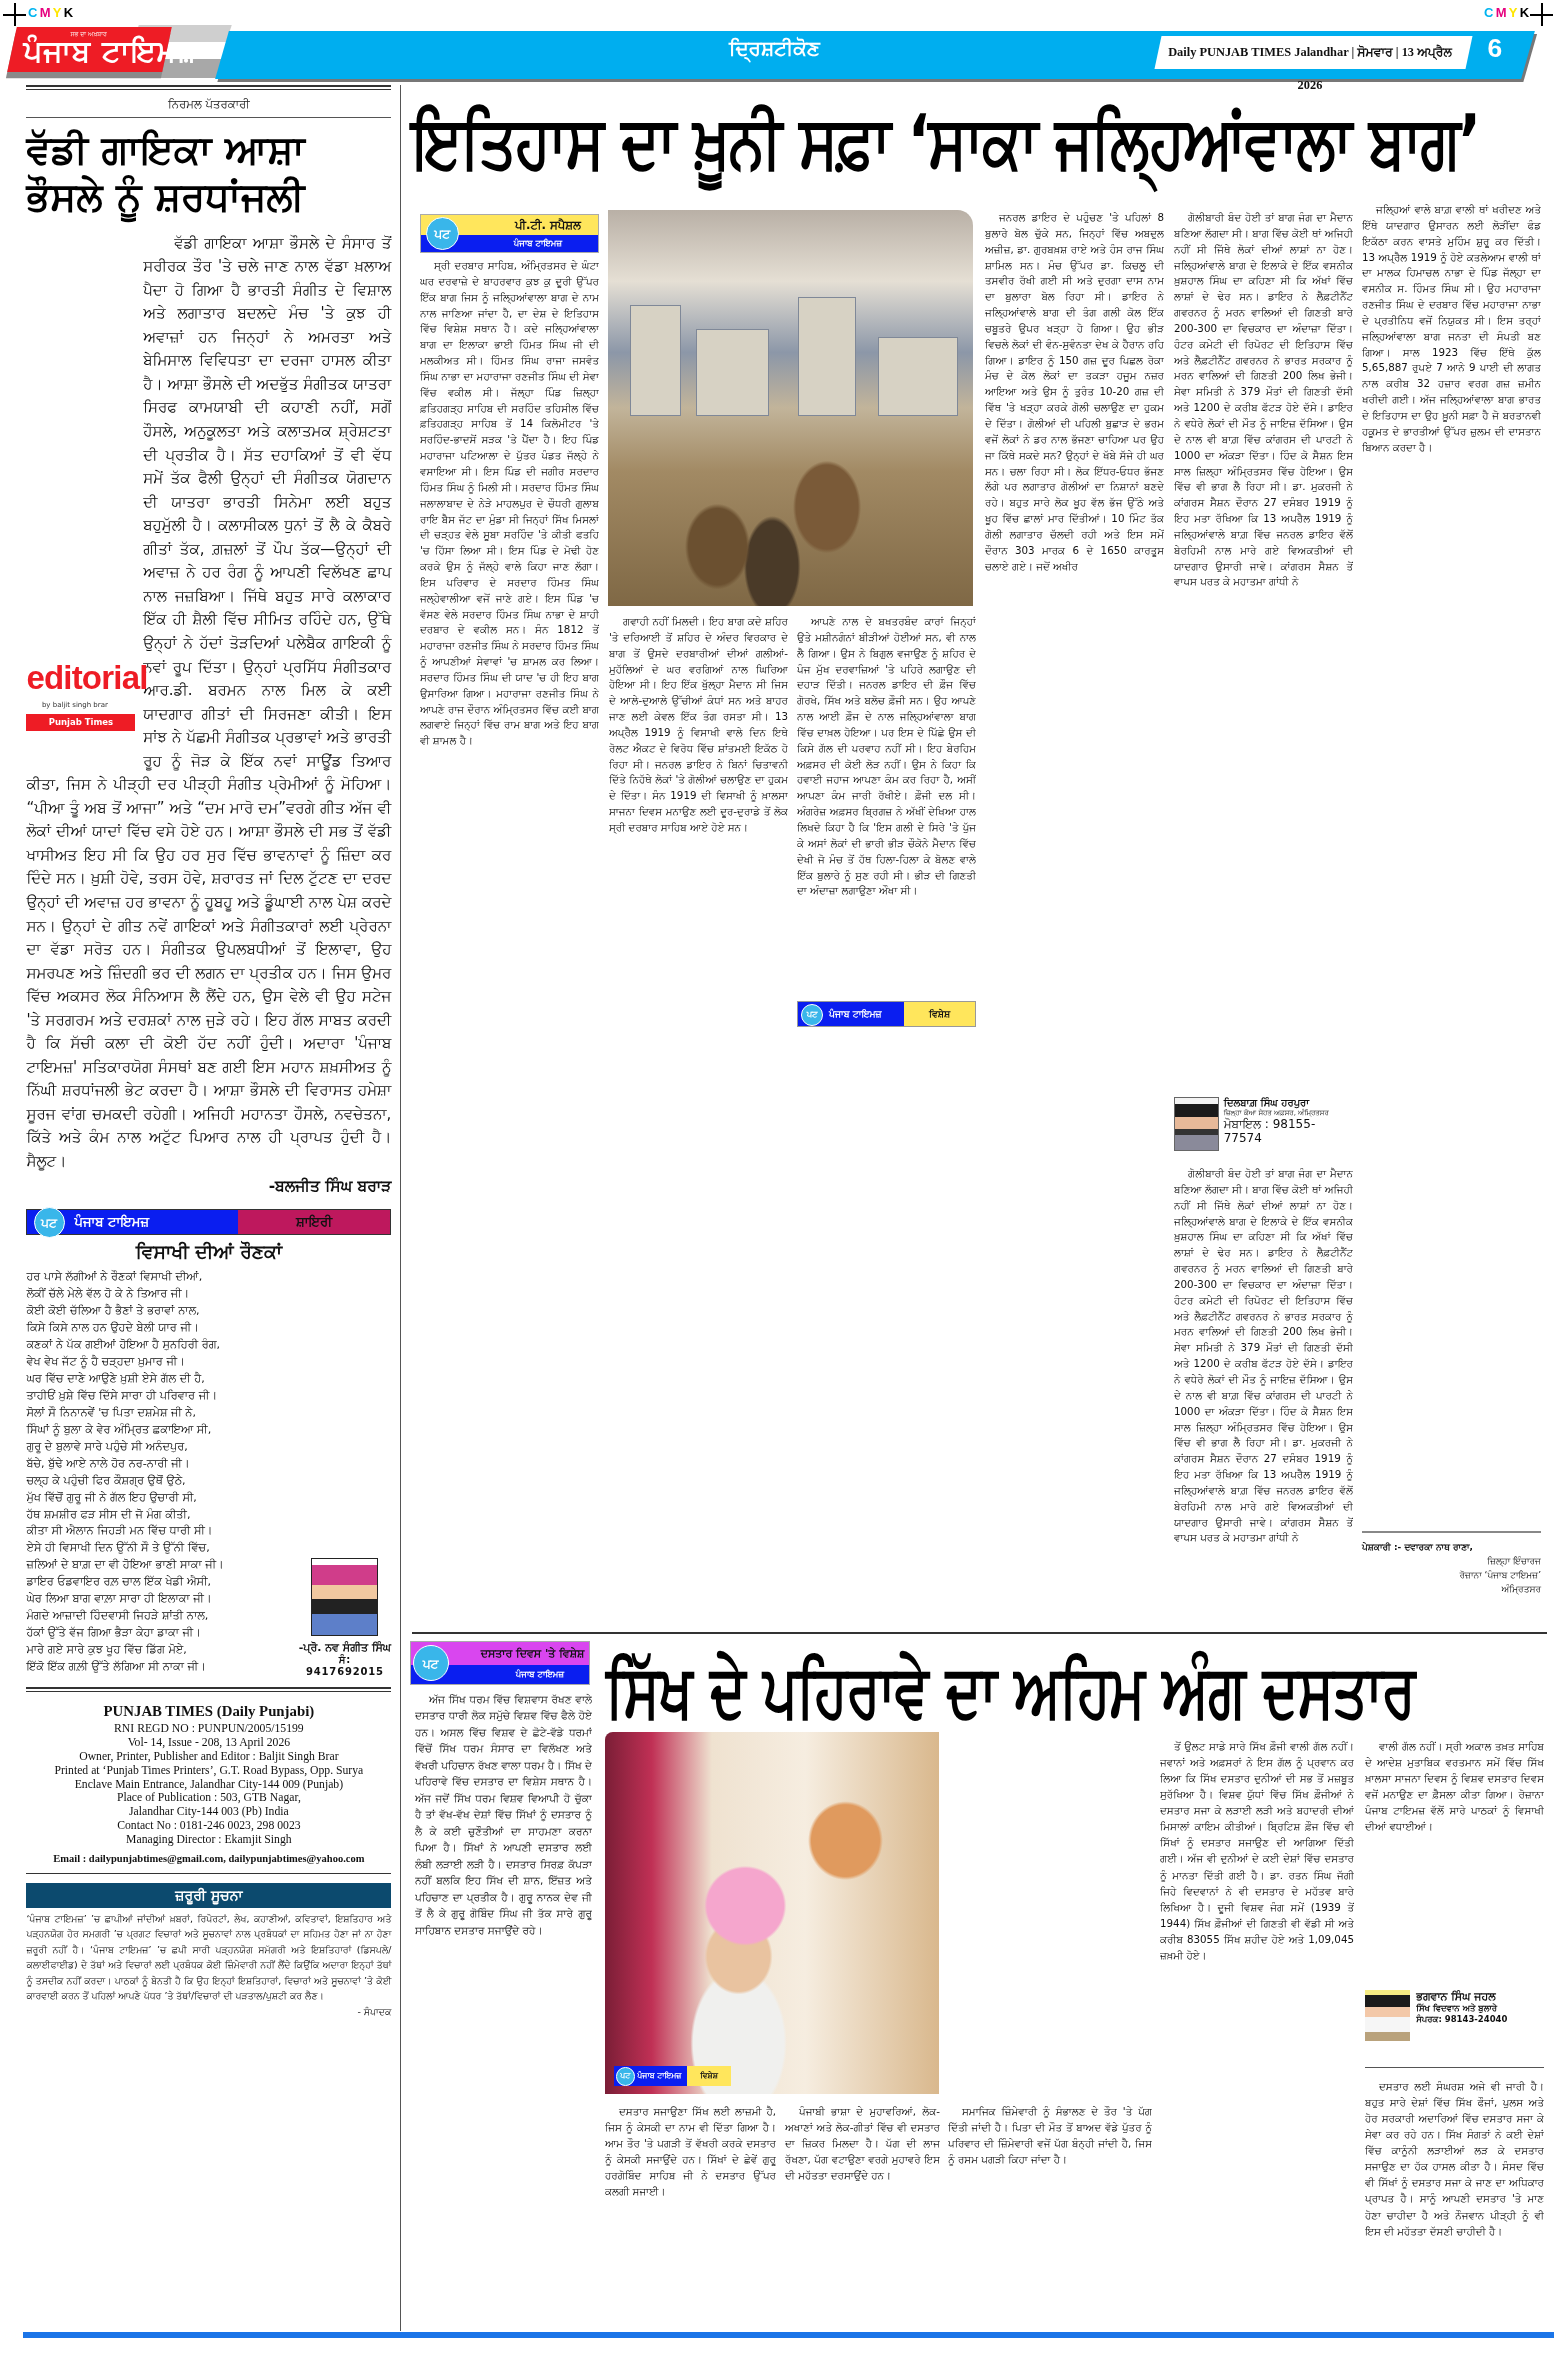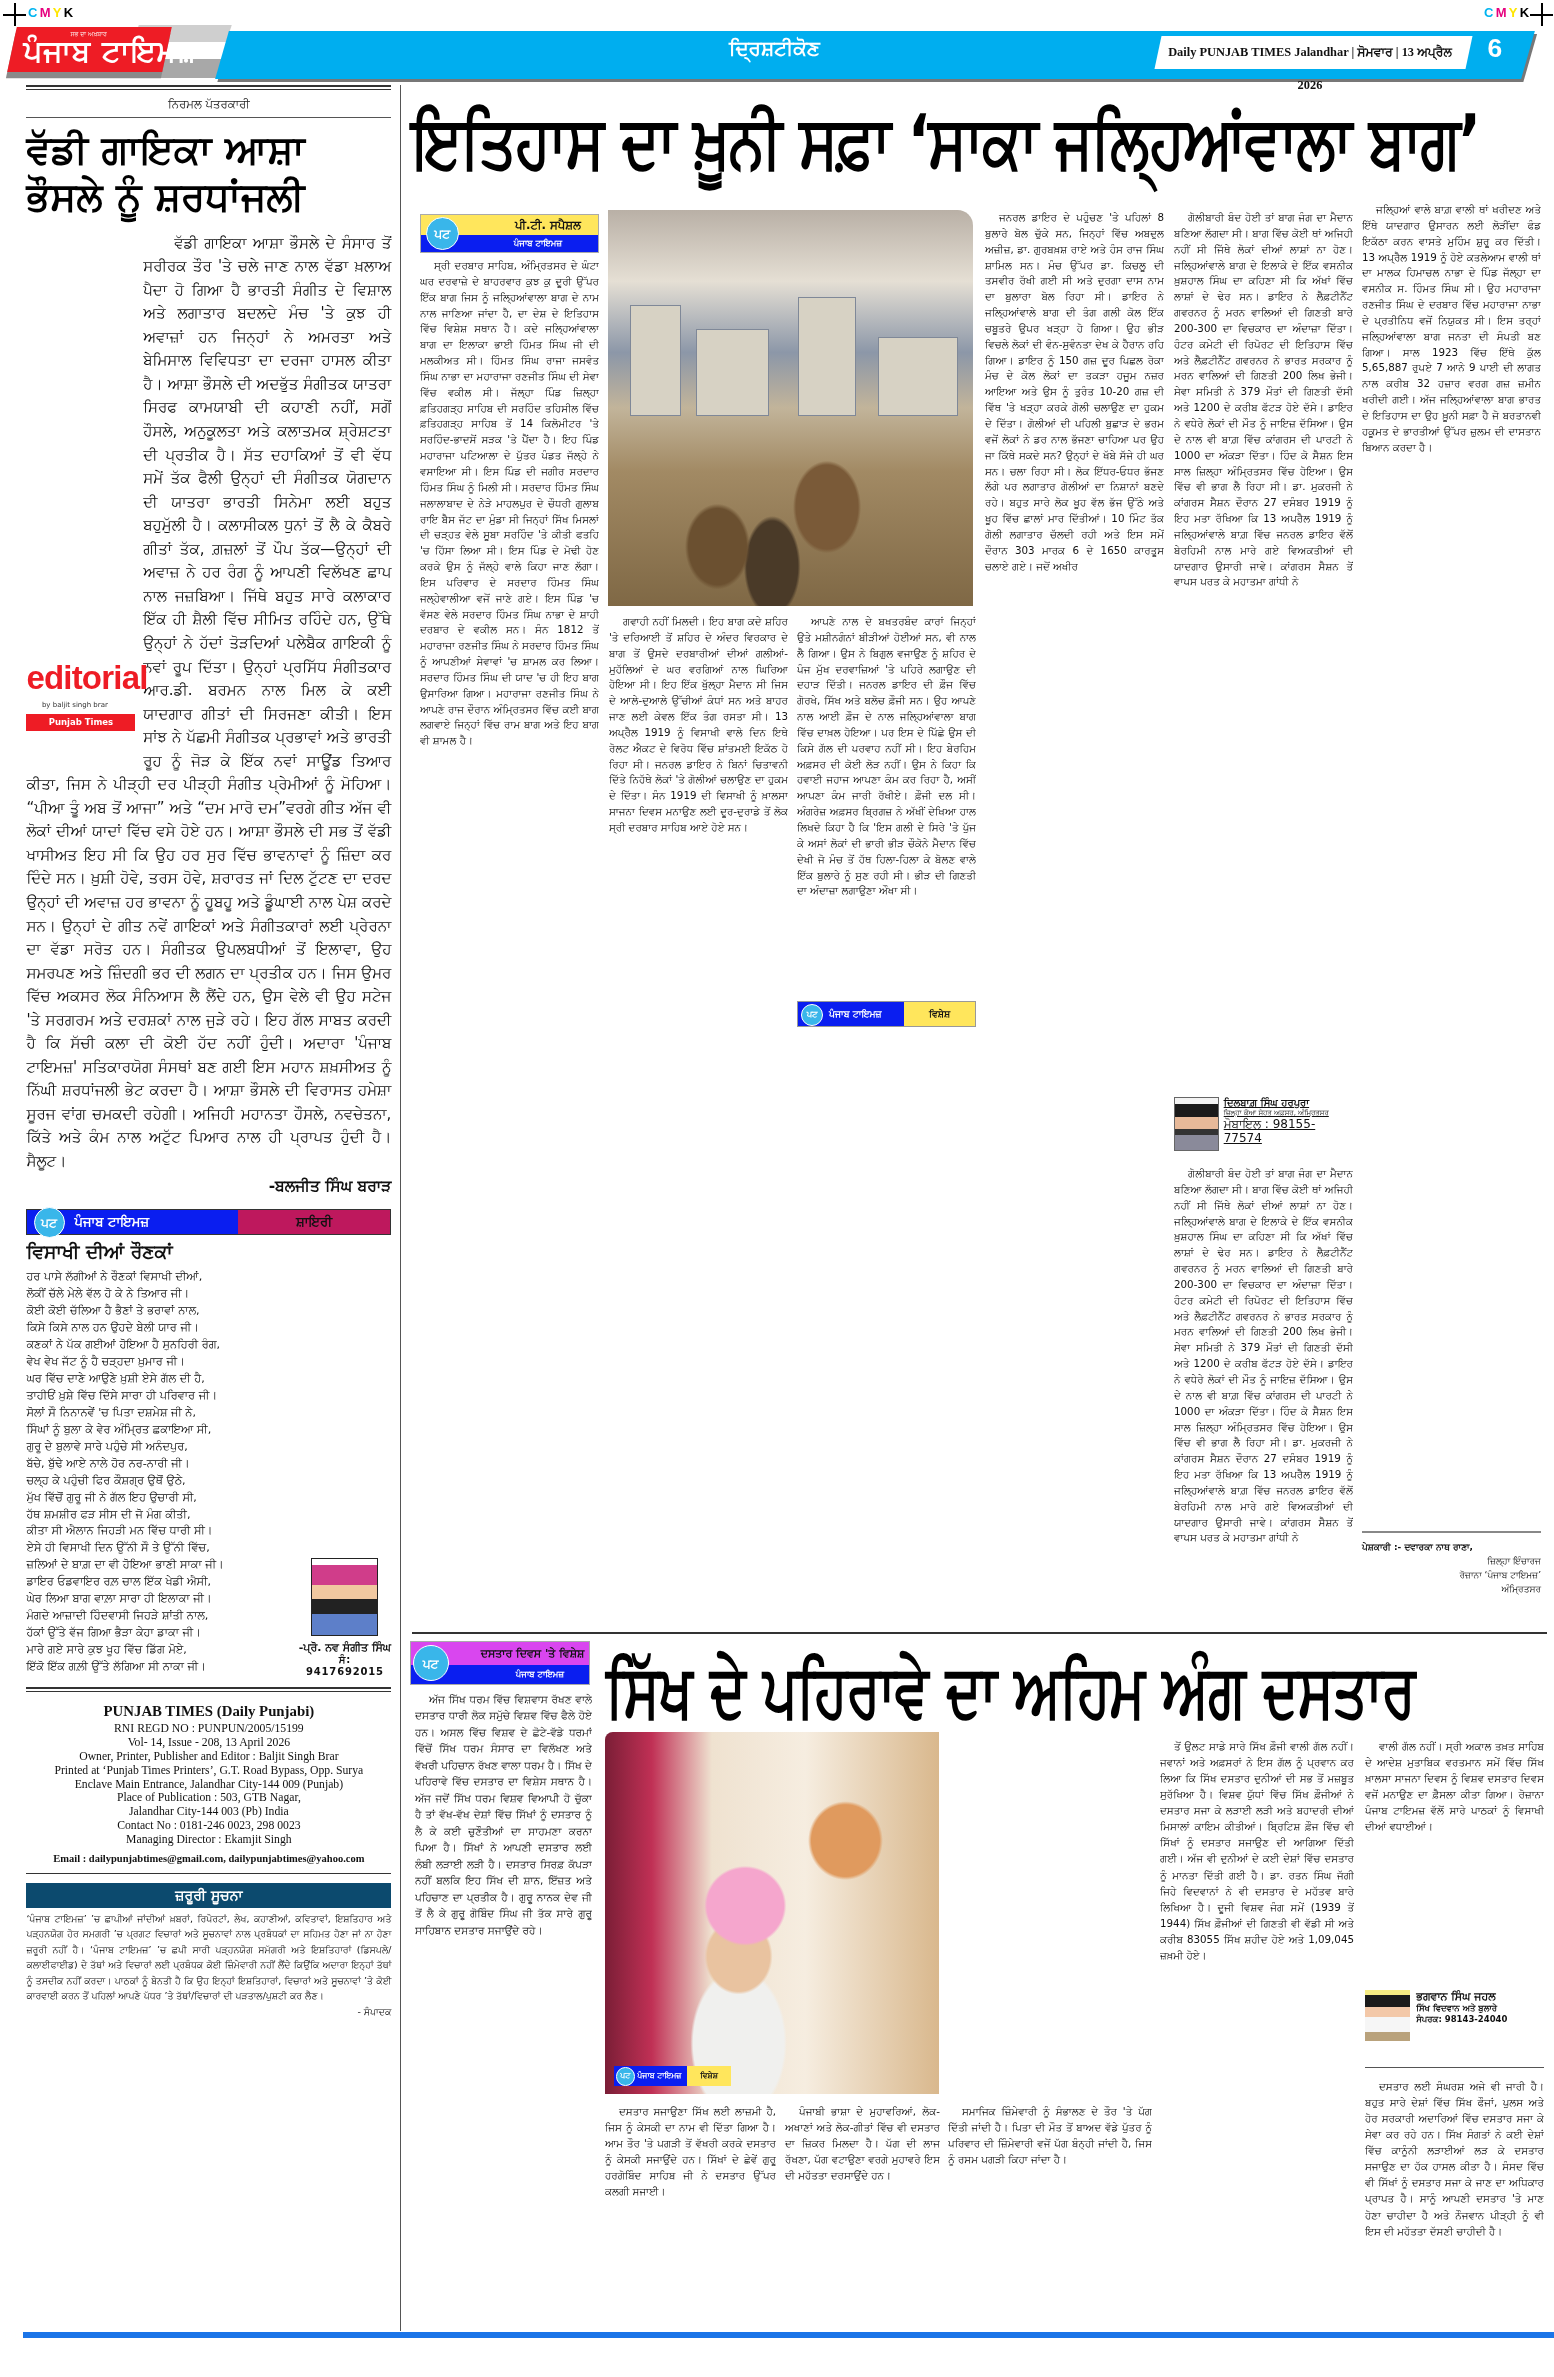--- a/index.html
+++ b/index.html
@@ -36,21 +36,21 @@
   .editorial-box .ed-word { font-size: 33px; font-weight: bold; color: #ee1c25; font-family: "Liberation Sans", sans-serif; letter-spacing: -0.8px; }
   .editorial-box .ed-by { font-size: 7px; color: #333; margin-top: -3.1px; padding-left: 15.5px; }
   .editorial-box .ed-pt { background: #ee1c25; color: #fff; font-size: 8.5px; font-weight: bold; text-align: center; margin-top: 3.1px; padding: 1.6px 0; }
   .signoff { text-align: right; font-weight: bold; font-size: 15.5px; margin-top: 3.1px; }
 
   .poem-head { margin-top: 14px; display: flex; height: 26.4px; border: 0.8px solid #333; }
   .poem-head .ph-left { width: 58%; background: #0a1ef0; color: #fff; font-weight: bold; font-size: 13.2px; display: flex; align-items: center; padding-left: 47px; position: relative; }
   .poem-head .ph-right { flex: 1; background: #be185d; font-weight: bold; font-size: 13.2px; display: flex; align-items: center; justify-content: center; }
   .pt-circle { position: absolute; width: 31px; height: 31px; border-radius: 50%; background: #39b6ea; border: 1.6px solid #fff; color: #fff; font-size: 12.4px; font-weight: bold; display: flex; align-items: center; justify-content: center; }
   .poem-head .pt-circle { left: 6.2px; top: -3.1px; }
-  .poem-title { text-align: left; font-size: 18.7px; font-weight: bold; margin: 6.2px 0 6.2px; }
+  .poem-title { text-align: center; font-size: 18.7px; font-weight: bold; margin: 6.2px 0 6.2px; }
   .poem-wrap { position: relative; }
   .poem { font-size: 11.3px; line-height: 1.5; color: #111; }
   .poet { position: absolute; right: 0; top: 289px; width: 93px; text-align: center; }
   .poet .photo { width: 67px; height: 78px; margin: 0 auto 4.7px; border: 1.6px solid #222; background: linear-gradient(#fff 0 8%, #d03d8a 8% 34%, #f1c8a0 34% 52%, #222 52% 72%, #5d7fc9 72%); }
   .poet .pname { font-size: 11px; font-weight: bold; }
   .poet .pphone { font-size: 10px; font-weight: bold; letter-spacing: 0.8px; }
 
   .imprint { margin-top: 11px; text-align: center; font-family: "Liberation Serif", serif; font-size: 11.7px; line-height: 1.18; color: #111; }
   .imprint .title { font-size: 14.8px; font-weight: bold; margin-bottom: 1.6px; }
   .imprint .email { font-weight: bold; font-size: 10.5px; margin-top: 6.2px; padding-bottom: 7.8px; border-bottom: 0.8px solid #333; }
@@ -84,21 +84,21 @@
       radial-gradient(ellipse at 60% 75%, #7a5a38 0 10%, transparent 11%),
       radial-gradient(ellipse at 45% 90%, #4a3a28 0 9%, transparent 10%),
       linear-gradient(180deg, #b9b0a6 0%, #e5dfd4 18%, #8c97a8 36%, #c2b49a 50%, #a28a64 66%, #7f6845 100%); }
   .jallian-img .bldg { position: absolute; bottom: 48%; height: 28%; background: #d7d2c4; border: 1.6px solid #7f8898; }
 
   .inline-tag { position: absolute; left: 797px; top: 1001px; width: 179px; height: 26.4px; display: flex; border: 0.8px solid #999; }
   .inline-tag .it-l { width: 60%; background: #0a1ef0; color: #fff; font-weight: bold; font-size: 9.3px; display: flex; align-items: center; padding-left: 31px; position: relative; }
   .inline-tag .it-r { flex: 1; background: #ffe65c; font-weight: bold; font-size: 9.3px; display: flex; align-items: center; justify-content: center; }
   .inline-tag .pt-circle { left: 3.1px; top: 1.6px; width: 22px; height: 22px; font-size: 8.5px; }
 
-  .author-box { position: absolute; left: 1174px; top: 1097px; width: 179px; height: 58px; text-decoration: underline; }
+  .author-box { position: absolute; left: 1174px; top: 1097px; width: 179px; height: 58px; }
   .author-box .aphoto { float: left; width: 45px; height: 54px; background: linear-gradient(#f3f3f3 0 12%, #1a1a1a 12% 36%, #e7b999 36% 60%, #333 60% 72%, #8a8a9a 72%); border: 0.8px solid #666; margin-right: 4.7px; }
   .author-box .aname { font-size: 10px; font-weight: bold; }
   .author-box .adesig { font-size: 7px; }
   .author-box .aphone { font-size: 12px; }
 
   .presenter { position: absolute; left: 1362px; top: 1531px; width: 179px; font-size: 9px; line-height: 1.55; text-align: right; border-top: 2.3px solid #888; padding-top: 7.8px; }
   .presenter .pr-line1 { font-weight: bold; text-align: left; }
 
   .hrule-mid { position: absolute; left: 412px; top: 1632px; width: 1135px; height: 1.6px; background: #333; }
 

